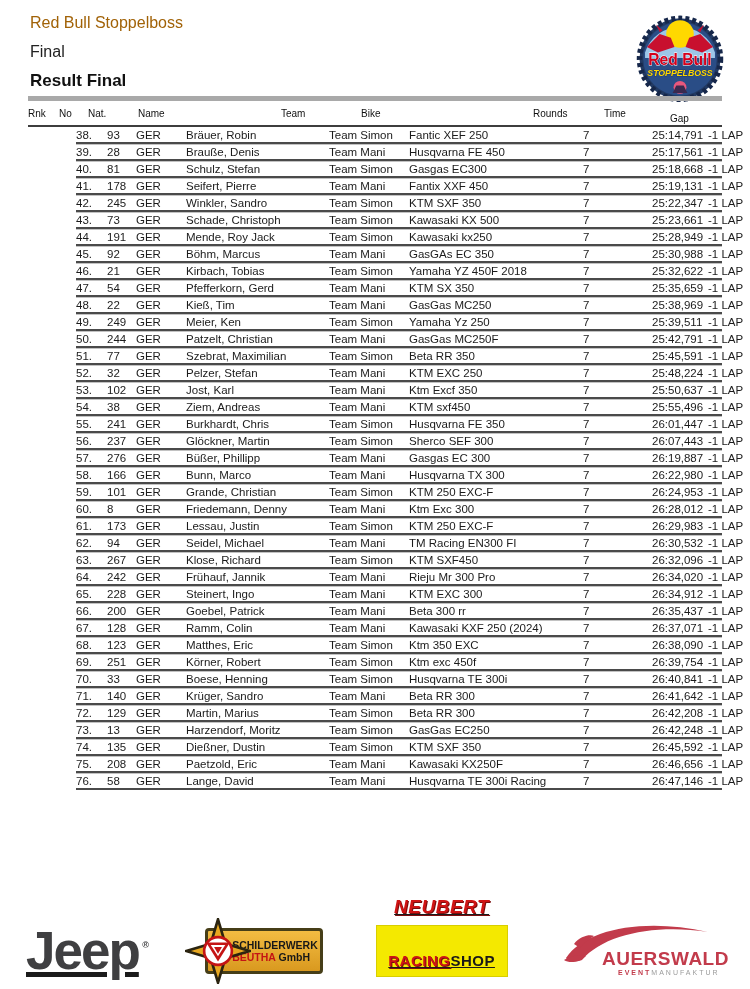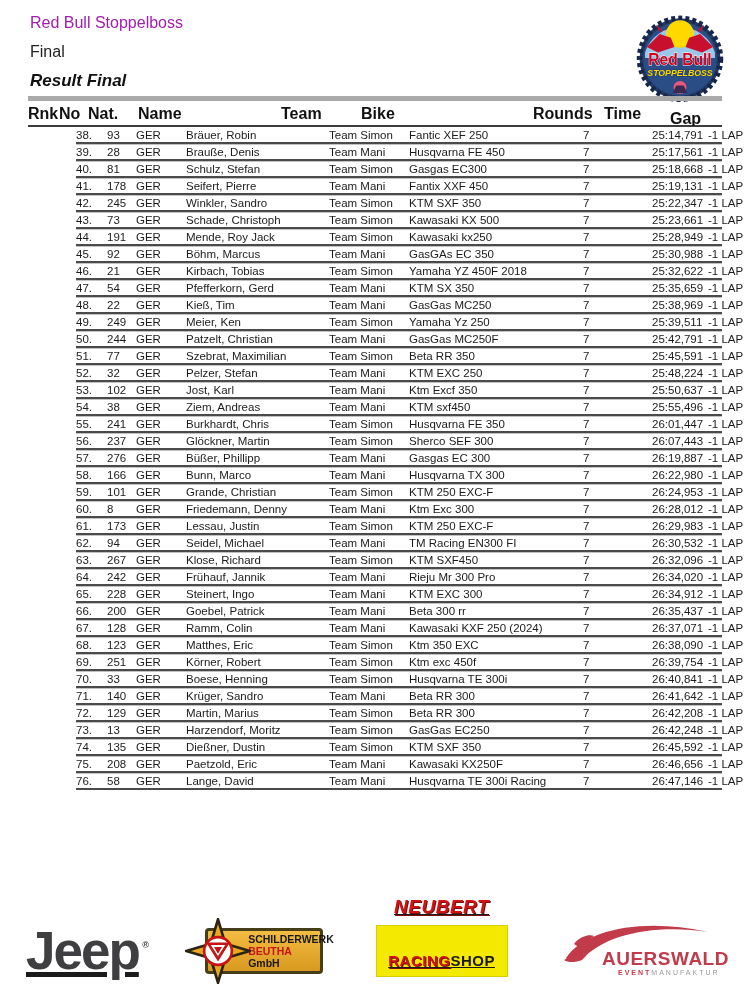--- a/index.html
+++ b/index.html
@@ -4,52 +4,52 @@
 <style>
   * { margin:0; padding:0; box-sizing:border-box; }
   html,body { background:#ffffff; }
   .page {
     position:relative; width:750px; height:989px; background:#fff;
     font-family:"Liberation Sans", sans-serif; color:#1b1b1b; overflow:hidden;
   }
 
   
   .doc-header { position:absolute; top:8px; left:30px; right:30px; }
-  .title-l1 { font-size:16px; line-height:30px; color:#a21caf; }
+  .title-l1 { font-size:16px; line-height:30px; color:#a16207; }
   .title-l2 { font-size:16px; line-height:28px; color:#222; }
-  .title-l3 { font-size:17px; line-height:30px; font-weight:bold; color:#111;font-style:italic; }
+  .title-l3 { font-size:17px; line-height:30px; font-weight:bold; color:#111; }
   .event-logo { position:absolute; top:2px; right:-6px; width:92px; height:94px; }
 
   
   .table-wrap { position:absolute; top:96px; left:28px; width:694px; }
   .top-bar { height:5px; background:#a9a9a9; margin-bottom:2px; }
   .thead, .row {
     display:grid;
     grid-template-columns:31px 29px 50px 143px 80px 172px 71px 56px 62px;
     align-items:center;
   }
-  .thead { height:24px; border-bottom:2px solid #3d3d3d; font-weight:bold; font-size:16px; color:#111; }
+  .thead { height:24px; border-bottom:2px solid #3d3d3d; font-weight:normal; font-size:10px; color:#111; }
   .thead .h-gap { padding-left:10px;margin-top:9px; }
   .row { height:17px; border-top:1px solid #c2c2c2; border-bottom:2px solid #4a4a4a; font-size:11.5px;margin-left:48px; }
   .row:first-of-type { border-top:none; }
   .cell { white-space:nowrap; overflow:hidden; line-height:14px; }
   .cell.c6 { padding-left:2px; }
 
   
   .sponsors { position:absolute; left:26px; right:34px; top:916px; height:70px;
     display:flex; align-items:center; justify-content:space-between;text-decoration:underline; }
 
   .jeep { font-weight:bold; font-size:53px; letter-spacing:-2px; color:#3f3f41;
     font-family:"Liberation Sans", sans-serif; position:relative; line-height:60px; }
   .jeep .reg { font-size:9px; letter-spacing:0; position:absolute; right:-10px; bottom:6px; color:#3f3f41; }
 
   .schilder { position:relative; width:140px; height:66px; }
   .schilder-plate { position:absolute; left:18px; top:10px; width:118px; height:46px;
     background:linear-gradient(#f3bc42,#d9991f); border:3px solid #463e18; border-radius:4px;
-    display:flex; flex-direction:column; justify-content:center; padding-left:40px; }
+    display:flex; flex-direction:column; justify-content:center; padding-left:24px; }
   .schilder-plate .s1 { font-weight:bold; font-size:10.5px; color:#181818; letter-spacing:0; }
   .schilder-plate .s2 { font-weight:bold; font-size:10.5px; }
   .schilder-plate .s2 .red { color:#c41414; }
   .schilder-plate .s2 .blk { color:#181818; }
   .schilder-star { position:absolute; left:-2px; top:0; width:66px; height:66px; }
 
   .neubert { width:132px; height:52px; background:#f4e900; border:1px solid #d8ce00;
     display:flex; flex-direction:column; align-items:center; justify-content:center; padding-top:2px;gap:37px; }
   .neubert .n1 { font-weight:bold; font-style:italic; font-size:19px; color:#cf1414;
     text-shadow:1px 1px 0 #7a0d0d; line-height:18px; letter-spacing:0.5px; }

